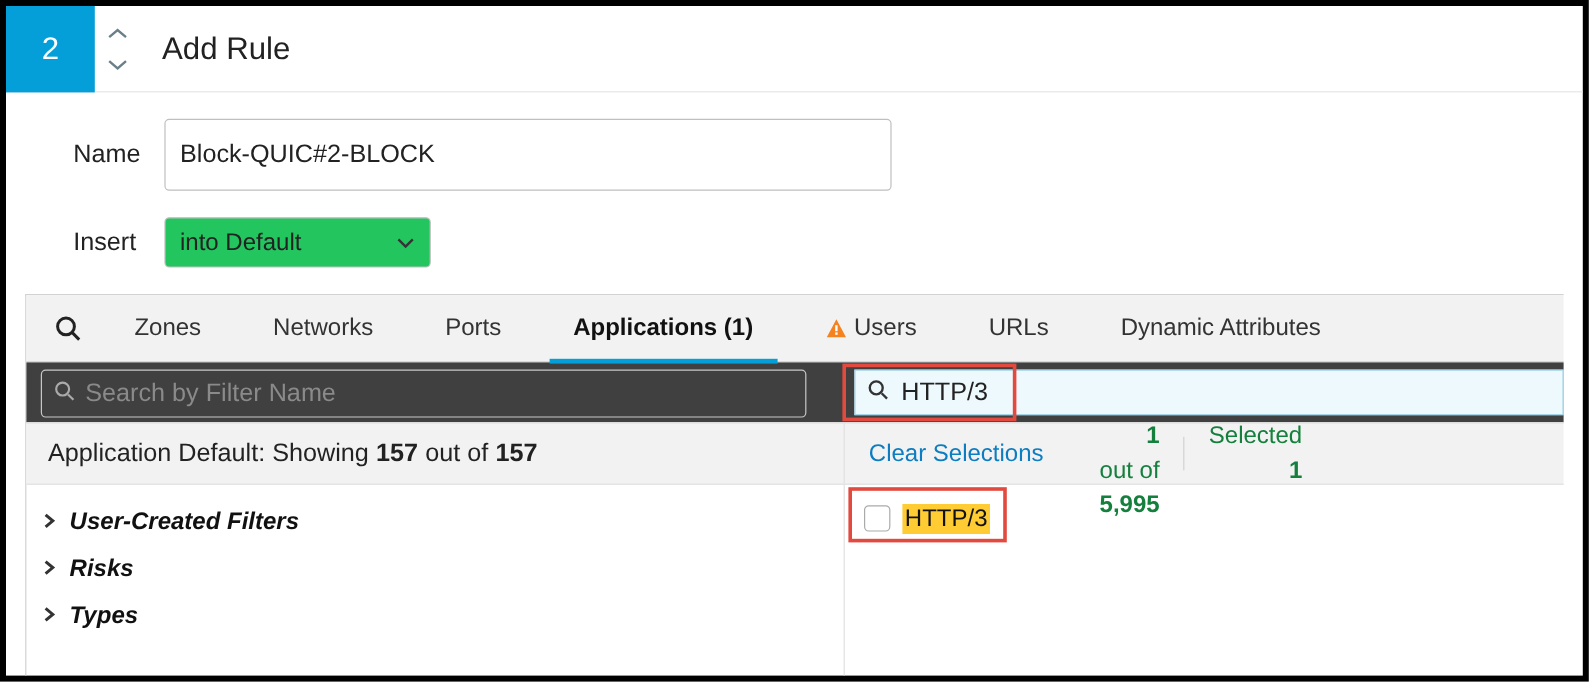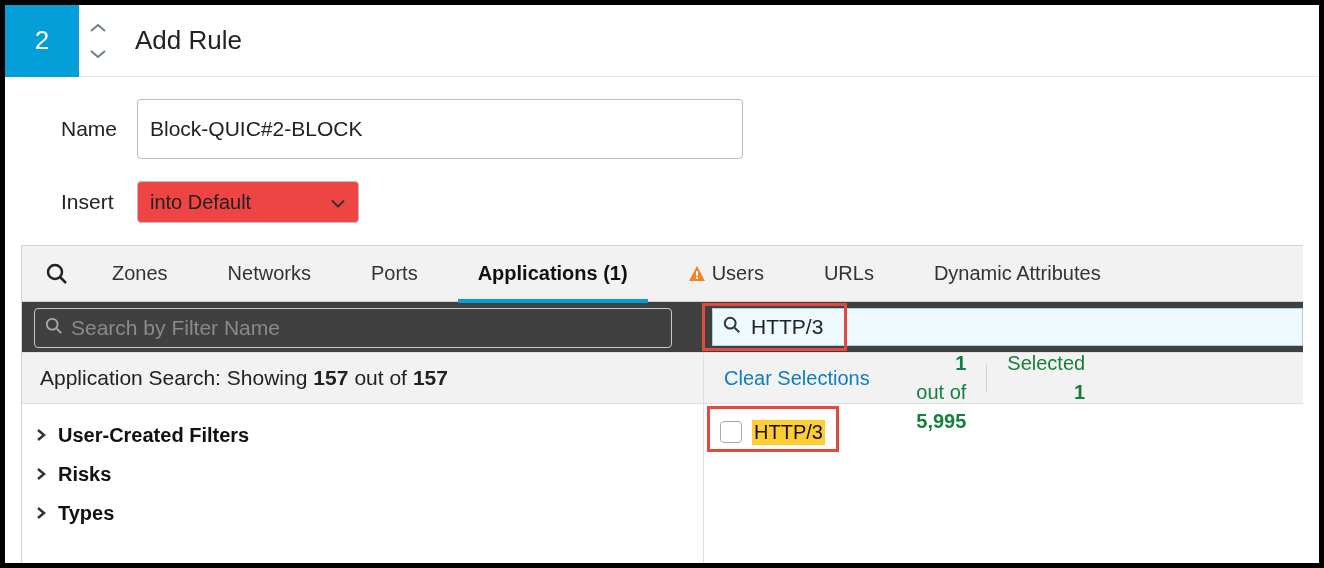--- a/index.html
+++ b/index.html
@@ -66,21 +66,21 @@
     border-radius: 4px;
     padding: 0 12px;
     font-size: 21px;
     color: #222;
   }
   .insert-select {
     width: 222px;
     height: 42px;
     border: 1px solid #bfbfbf;
     border-radius: 4px;
-    background: #ef4444;
+    background: #22c55e;
     padding: 0 36px 0 12px;
     display: flex;
     align-items: center;
     font-size: 20px;
     color: #222;
     position: relative;
   }
   .insert-chevron {
     position: absolute;
     right: 12px;
@@ -218,20 +218,21 @@
     padding: 12px 0 0 8px;
   }
   .filter-item {
     display: flex;
     align-items: center;
     gap: 12px;
     padding: 8px 0 8px 6px;
     font-size: 20px;
     font-weight: 700;
     color: #111;
+    font-style: italic;
   }
   .tree-chevron svg { stroke: #333; stroke-width: 2.5; fill: none; }
   .content-right {
     flex: 1;
     padding: 10px 0 0 14px;
     position: relative;
   }
   .result-row {
     display: flex;
     align-items: center;
@@ -358,21 +359,21 @@
           </span>
           <span class="app-search-value">HTTP/3</span>
         </div>
         <div class="hl-box1"></div>
       </div>
     </div>
   </div>
 
   <div class="status-row">
     <div class="status-left">
-      <span>Application Search: Showing</span>
+      <span>Application Default: Showing</span>
       <span class="bold">157</span>
       <span>out of</span>
       <span class="bold">157</span>
     </div>
     <div class="status-right">
       <span class="clear-link">Clear Selections</span>
       <div class="status-seg">
         <span>Showing</span>
         <span class="bold">1</span>
         <span>out of</span>

